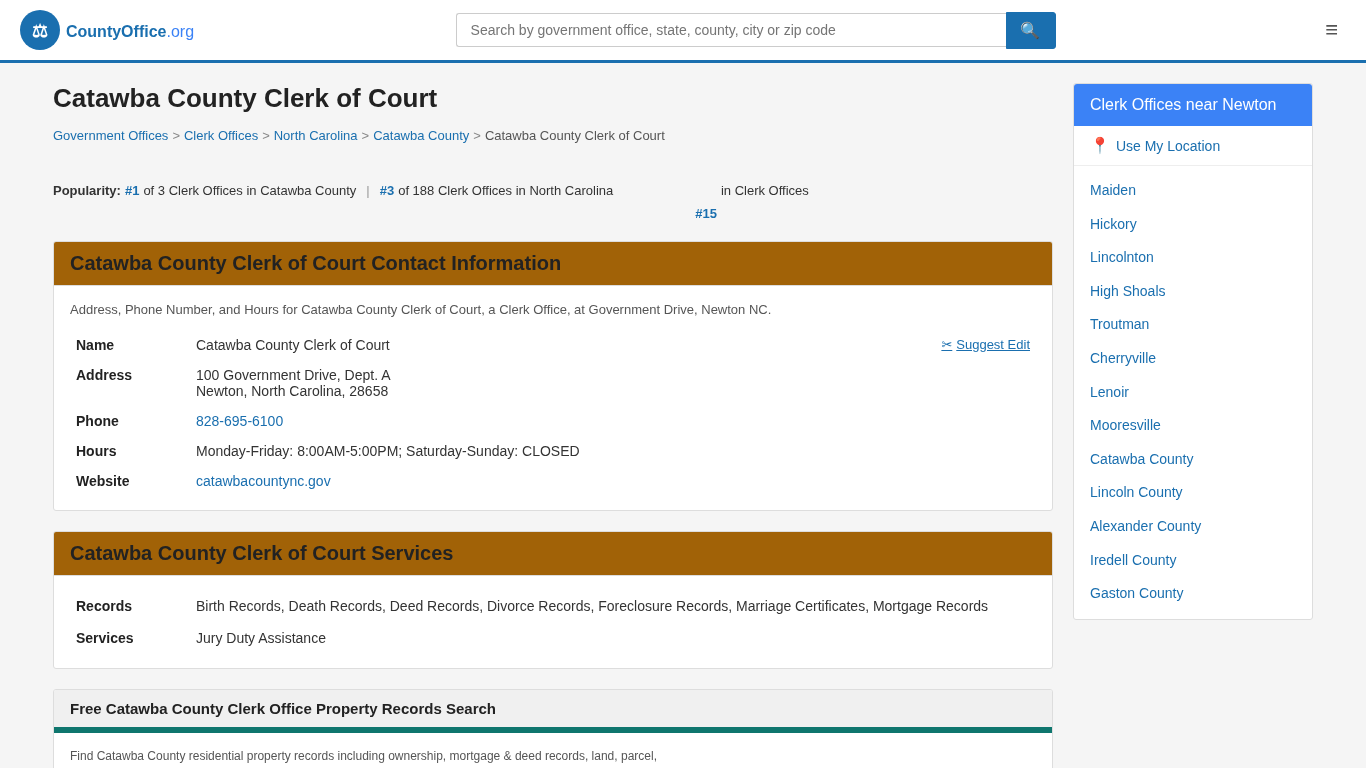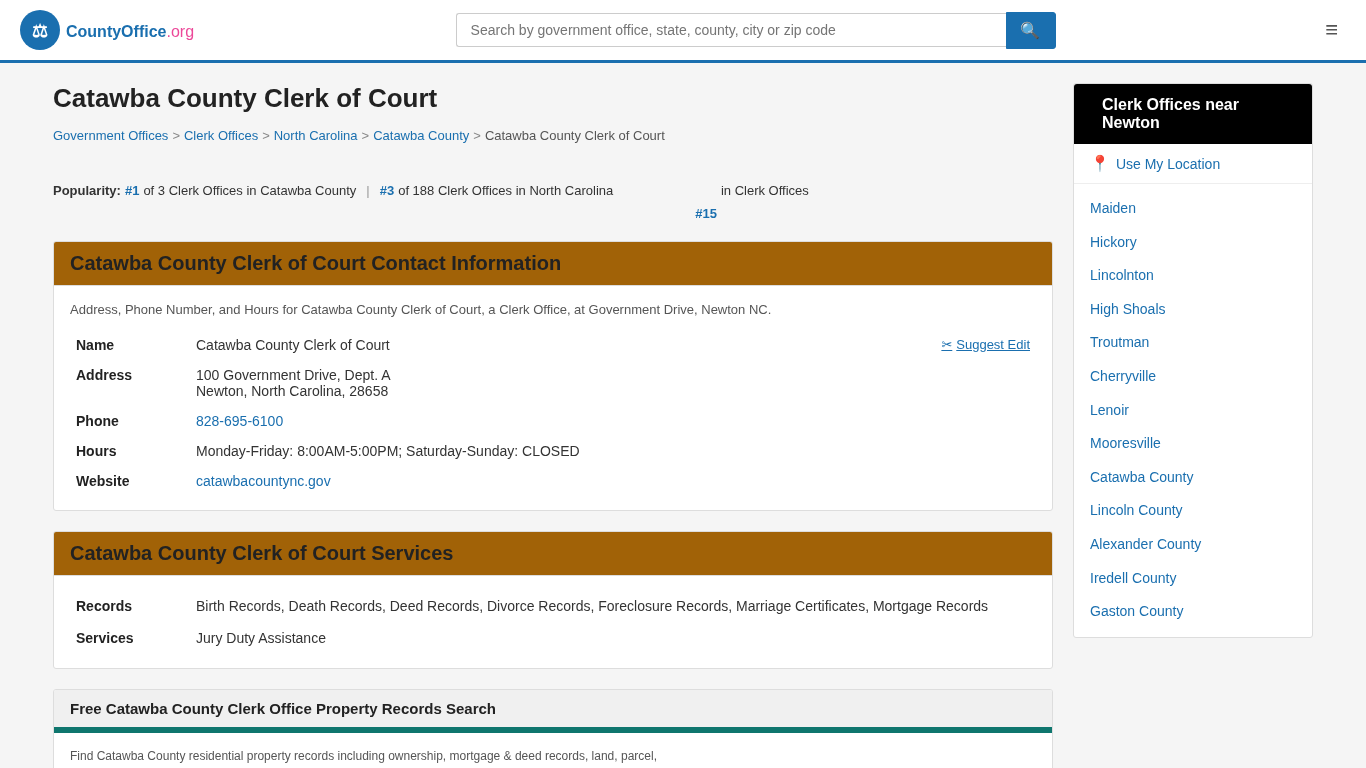--- a/index.html
+++ b/index.html
@@ -199,25 +199,25 @@
     .sidebar {
       width: 240px;
       flex-shrink: 0;
     }
     .sidebar-box {
       background: #fff;
       border: 1px solid #ddd;
       border-radius: 3px;
     }
     .sidebar-title {
-      background: #000000;
+      background: #3b82f6;
       color: #fff;
       font-size: 16px;
-      font-weight: bold;
-      padding: 12px 28px;
+      font-weight: normal;
+      padding: 12px 16px;
       border-radius: 3px 3px 0 0;
     }
     .sidebar-list {
       list-style: none;
       padding: 8px 0;
     }
     .sidebar-list li {
       padding: 0;
     }
     .sidebar-list li a {
@@ -264,21 +264,21 @@
 </head>
 <body>
 
 <header class="header">
   <div class="logo-area">
     <svg class="logo-icon" viewBox="0 0 40 40" xmlns="http://www.w3.org/2000/svg">
       <circle cx="20" cy="20" r="20" fill="#1a6faf"></circle>
       <text x="20" y="27" text-anchor="middle" font-size="18" fill="white" font-family="Arial" font-weight="bold">⚖</text>
     </svg>
     <span class="logo-text">
-      <span style="color:#1a6faf; font-weight:bold;">CountyOffice</span><span style="color:#ec4899; font-weight:normal; font-size:16px;">.org</span>
+      <span style="color:#1a6faf; font-weight:bold;">CountyOffice</span><span style="color:#3b82f6; font-weight:normal; font-size:16px;">.org</span>
     </span>
   </div>
   <div class="search-area">
     <input class="search-input" type="text" placeholder="Search by government office, state, county, city or zip code" style="">
     <button class="search-btn">🔍</button>
   </div>
   <button class="menu-btn">≡</button>
 </header>
 
 <div class="main-container">

